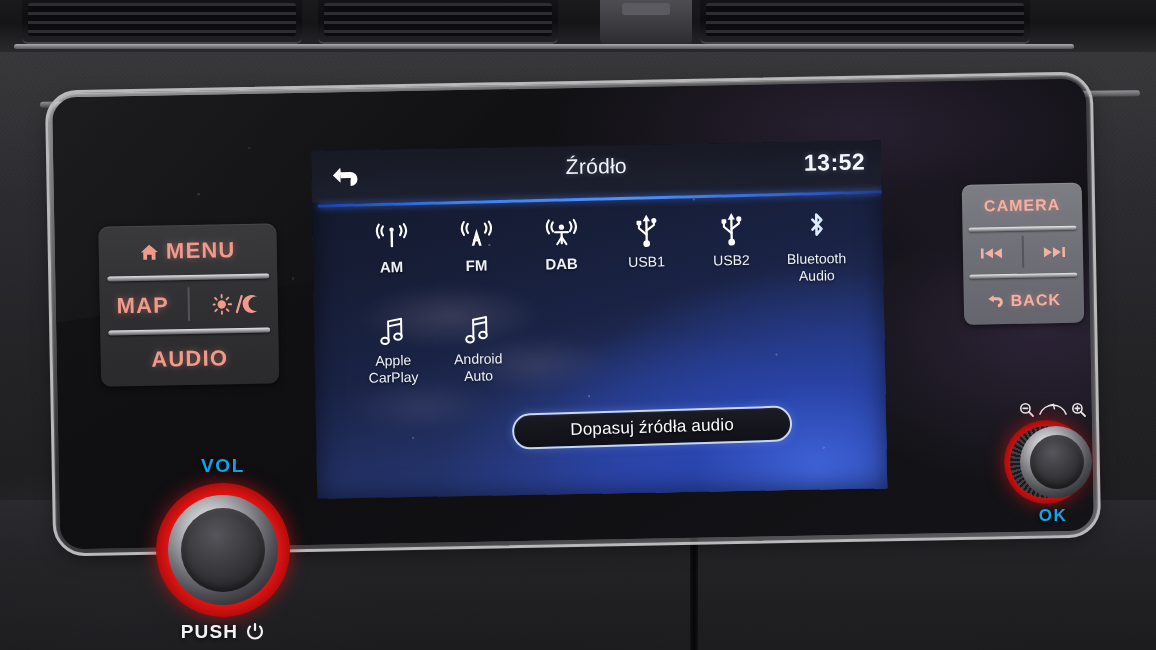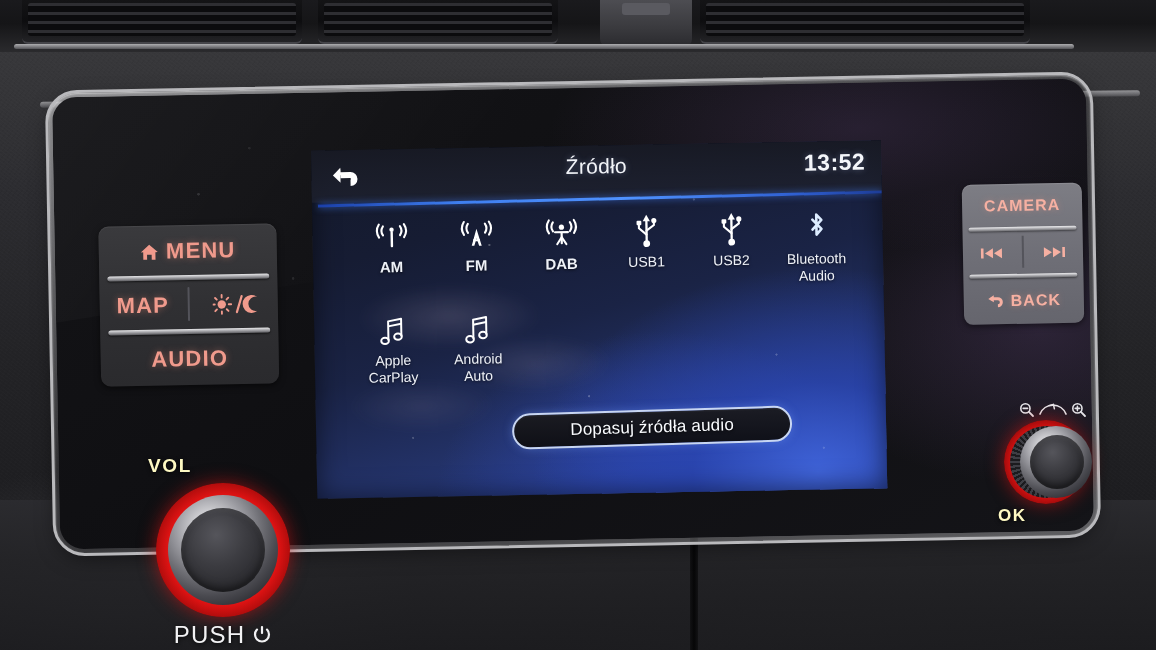--- a/index.html
+++ b/index.html
@@ -276,35 +276,35 @@
     position:absolute; border-radius:50%;
     background:
       radial-gradient(circle at 38% 30%, #f2f2f4 0%, #c8c8cc 18%, #9a9aa0 34%, #6f6f75 50%, #4a4a50 66%, #2e2e33 82%);
   }
   .knob-top {
     position:absolute; border-radius:50%;
     background:radial-gradient(circle at 42% 32%, #55555b 0%, #3c3c41 40%, #2a2a2e 75%, #202024 100%);
     box-shadow:inset 0 2px 5px rgba(255,255,255,.10), inset 0 -3px 8px rgba(0,0,0,.55);
   }
   .knob-cap-label {
-    position:absolute; width:100%; 
-    color:#fef9c3; font-size:19px; font-weight:bold; letter-spacing:1.6px;
+    position:absolute; width:100%; text-align:center;
+    color:#0ea5e9; font-size:19px; font-weight:bold; letter-spacing:1.6px;
     text-shadow:0 1px 4px rgba(0,0,0,.85);
   }
 
   
   .vol-wrap { left:148px; top:455px; width:150px; height:190px; }
   .vol-label { top:0; }
   .vol-ring  { left:8px;  top:28px; width:134px; height:134px; }
   .vol-body  { left:20px; top:40px; width:110px; height:110px; }
   .vol-top   { left:33px; top:53px; width:84px; height:84px; }
   .push-row {
     position:absolute; left:0; top:166px; width:150px;
     display:flex; align-items:center; justify-content:center; gap:7px;
-    color:#f2f2f4; font-size:24px; font-weight:normal; letter-spacing:1.2px;
+    color:#f2f2f4; font-size:19px; font-weight:bold; letter-spacing:1.2px;
     text-shadow:0 1px 4px rgba(0,0,0,.85);
   }
 
   
   .ok-wrap { left:998px; top:398px; width:110px; height:140px; }
   .ok-icons {
     position:absolute; left:0; top:0; width:110px; height:24px;
     display:flex; align-items:center; justify-content:center; gap:4px;
     color:#e6e6ea;
   }

